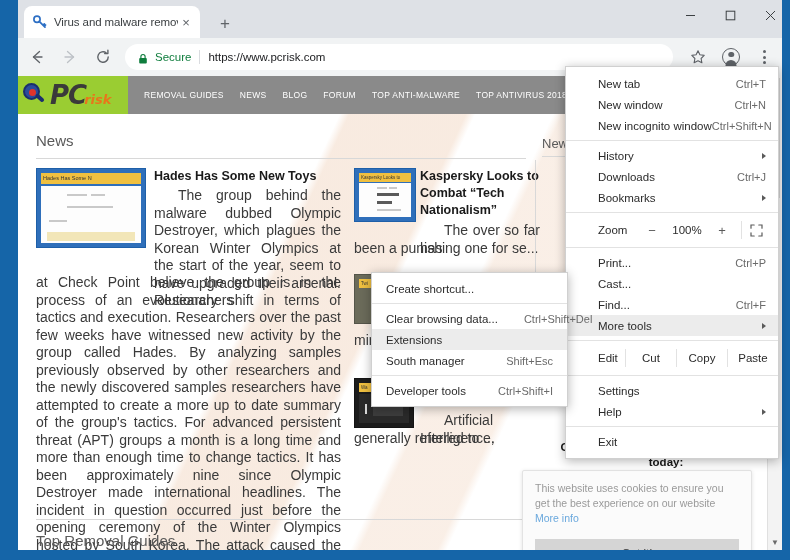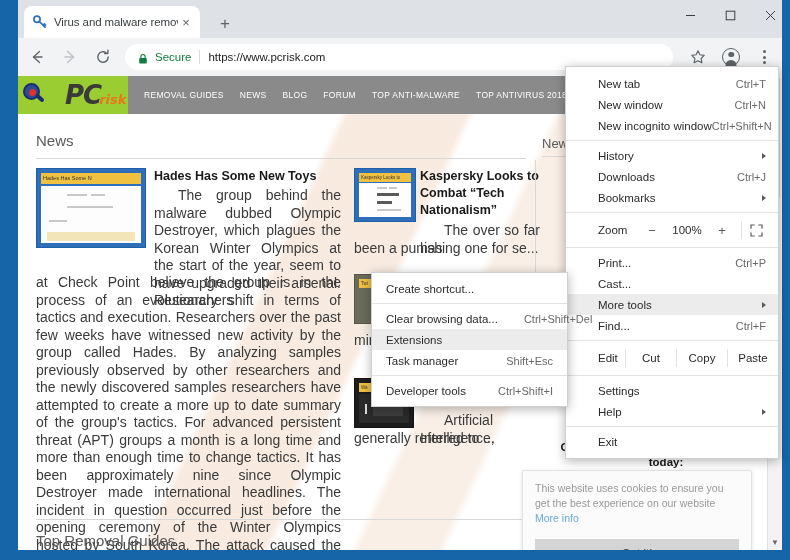--- a/index.html
+++ b/index.html
@@ -117,21 +117,21 @@
   .logo-mag .lens::after{
     content:""; position:absolute; left:4px; top:4px; width:7px;height:7px;
     border-radius:50%; background:#e0342b;
   }
   .logo-mag .handle{
     position:absolute; left:12px; top:13px; width:10px;height:3.5px;
     background:#1b2f6e; transform:rotate(42deg); border-radius:2px;
   }
   .logo-pc {
     font-family:"DejaVu Sans", sans-serif; font-weight:bold; font-style:italic;
-    font-size:26px; color:#3a3a3a; letter-spacing:-1px; margin-left:18px;
+    font-size:26px; color:#3a3a3a; letter-spacing:-1px; margin-left:3px;
   }
   .logo-risk {
     font-family:"DejaVu Sans", sans-serif; font-weight:bold; font-style:italic;
     font-size:13px; color:#e8761b; margin-left:-2px; align-self:flex-end; margin-bottom:7px;
   }
   .site-nav {
     position:absolute; left:112px; top:0; right:0; height:38px;
     display:flex; align-items:center; gap:16px; padding-left:14px;
     font-size:8.5px; color:#ffffff; letter-spacing:.3px; white-space:nowrap;
   }
@@ -486,27 +486,27 @@
       </span>
     </div>
     <div class="msep"></div>
     <div class="mi">
       <span class="lbl">Print...</span>
       <span class="acc">Ctrl+P</span>
     </div>
     <div class="mi">
       <span class="lbl">Cast...</span>
     </div>
+    <div class="mi">
+      <span class="lbl">Find...</span>
+      <span class="acc">Ctrl+F</span>
+    </div>
     <div class="mi hl">
       <span class="lbl">More tools</span>
       <span class="arrow"></span>
-    </div>
-    <div class="mi">
-      <span class="lbl">Find...</span>
-      <span class="acc">Ctrl+F</span>
     </div>
     <div class="msep"></div>
     <div class="edit-row">
       <span class="el">Edit</span>
       <span class="edit-act">Cut</span>
       <span class="edit-act">Copy</span>
       <span class="edit-act">Paste</span>
     </div>
     <div class="msep"></div>
     <div class="mi">
@@ -530,21 +530,21 @@
     </div>
     <div class="msep"></div>
     <div class="mi">
       <span class="lbl">Clear browsing data...</span>
       <span class="acc">Ctrl+Shift+Del</span>
     </div>
     <div class="mi hl">
       <span class="lbl">Extensions</span>
     </div>
     <div class="mi">
-      <span class="lbl">Task manager</span>
+      <span class="lbl">South manager</span>
       <span class="acc">Shift+Esc</span>
     </div>
     <div class="msep"></div>
     <div class="mi">
       <span class="lbl">Developer tools</span>
       <span class="acc">Ctrl+Shift+I</span>
     </div>
     <div style="height:5px;"></div>
   </div>
 

